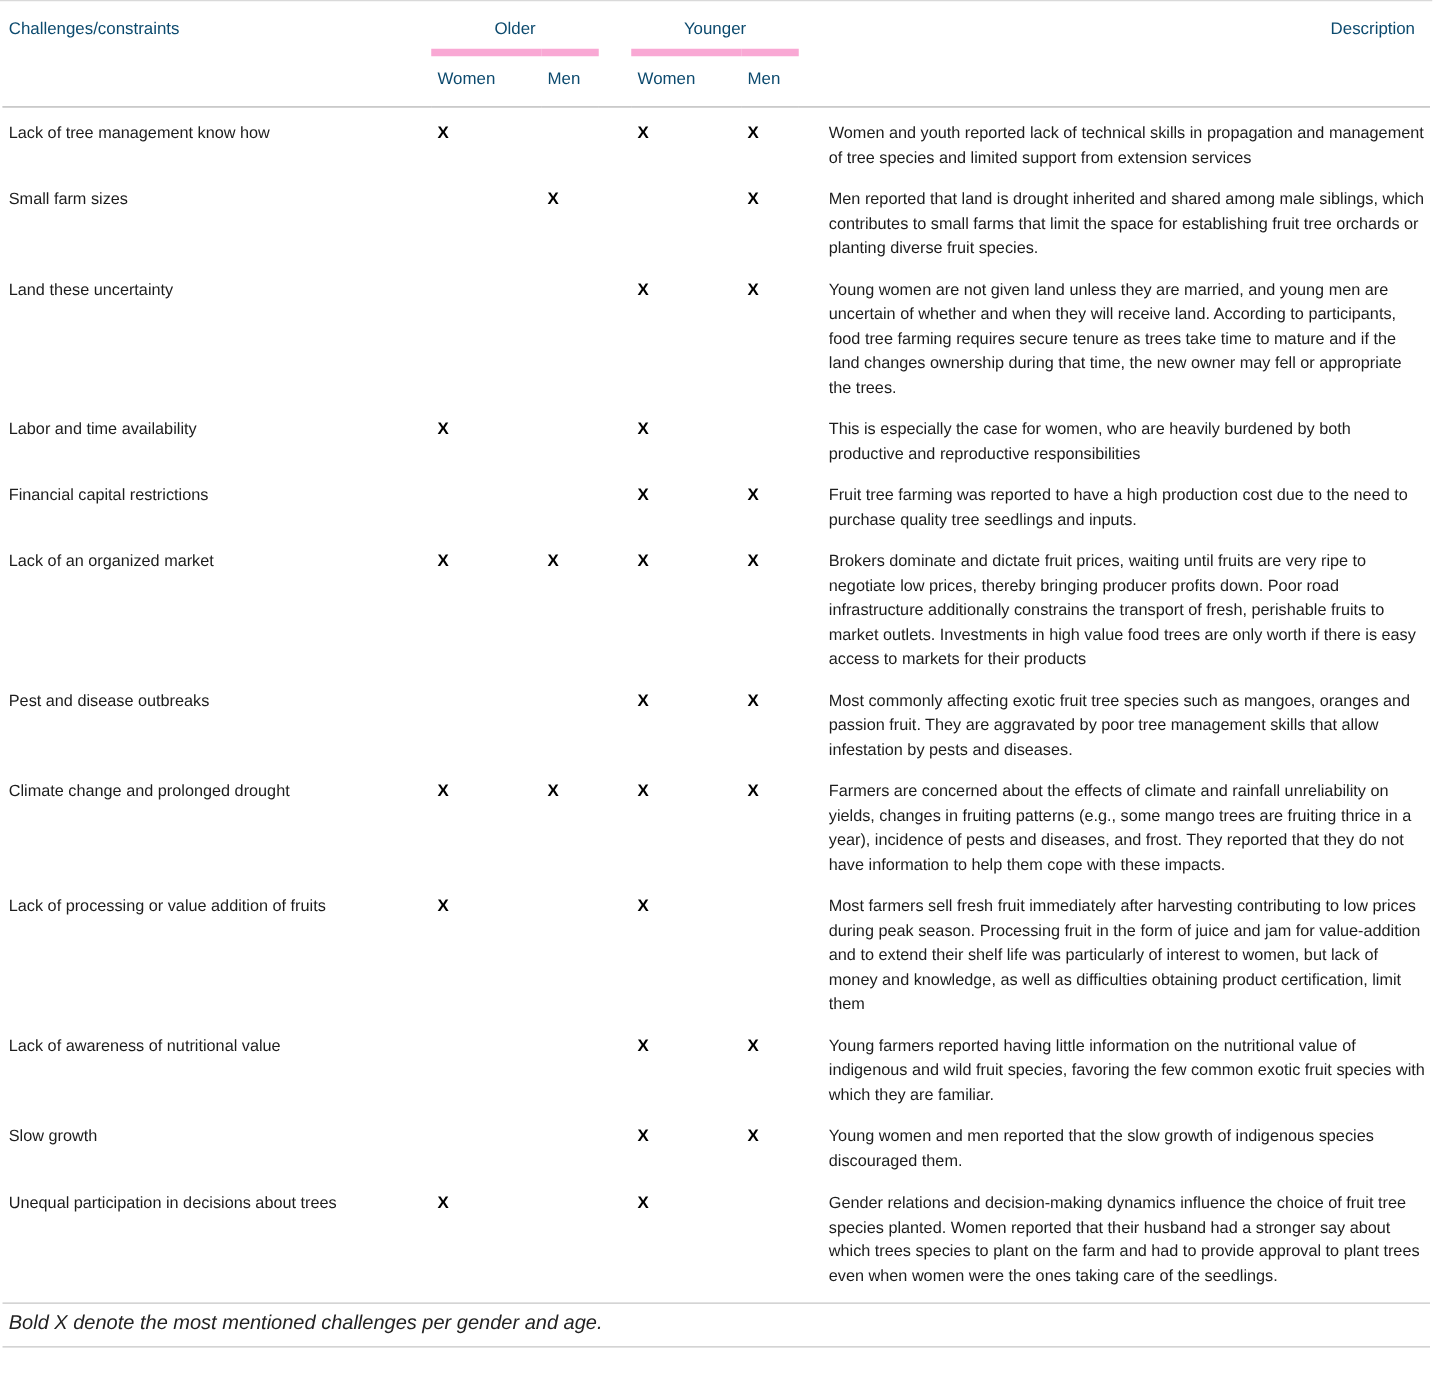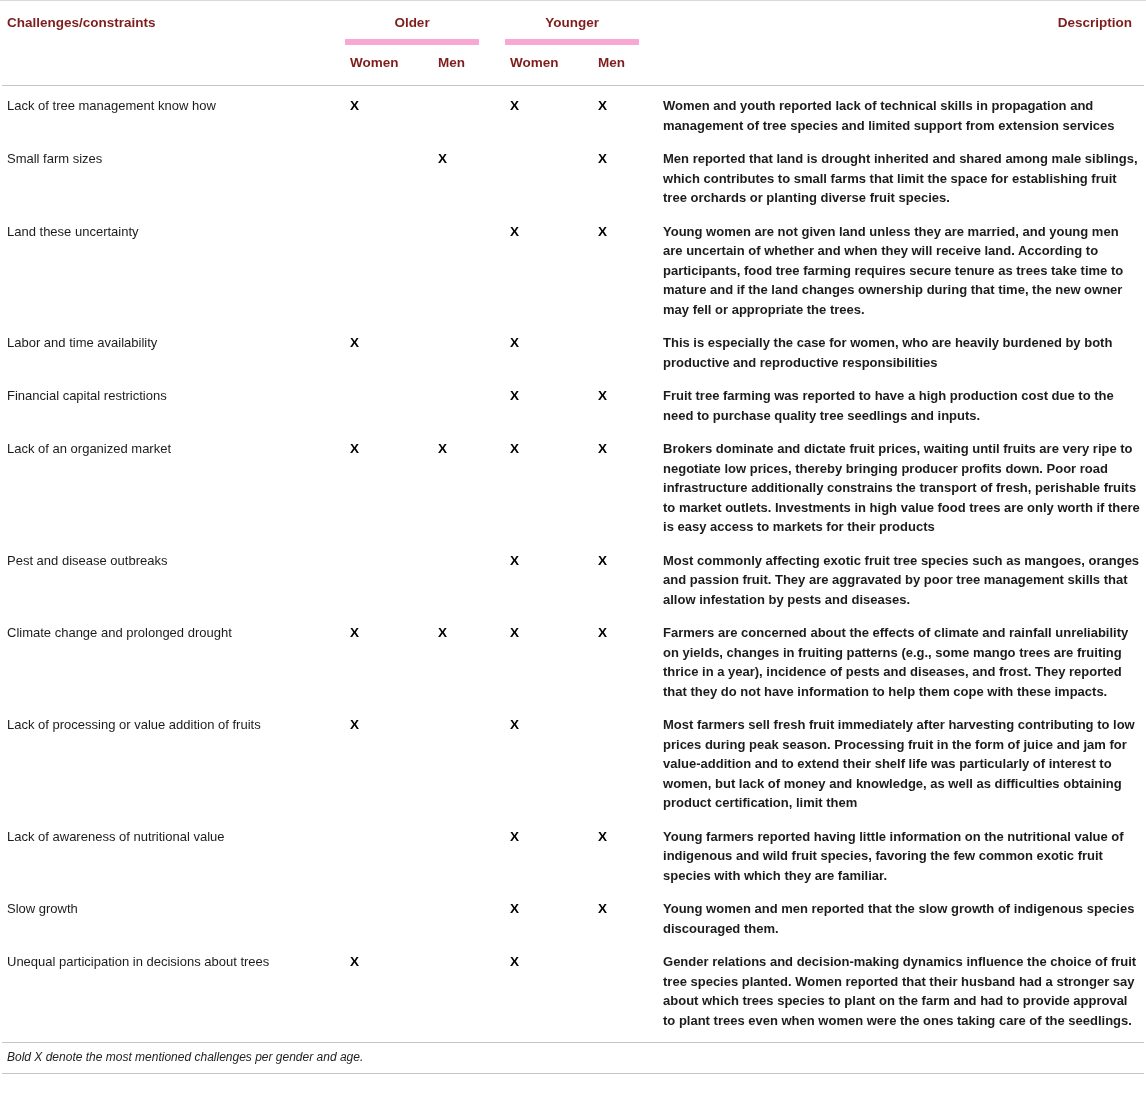--- a/index.html
+++ b/index.html
@@ -25,22 +25,22 @@
   col.w-challenge { width: 343px; }
   col.w-ow { width: 88px; }
   col.w-om { width: 46px; }
   col.w-gap { width: 26px; }
   col.w-yw { width: 88px; }
   col.w-ym { width: 46px; }
   col.w-desc { width: auto; }
 
   thead th {
     font-size: 13.5px;
-    font-weight: bold;
-    color: #7f1d1d;
+    font-weight: normal;
+    color: #0c4a6e;
     text-align: left;
     vertical-align: top;
     border-bottom: 1px solid #c6c6c6; 
     padding: 14px 0 15px 0;
   }
   th.h-left { padding-left: 5px; padding-right: 12px; }
   th.h-desc { padding-left: 24px; text-align: right; }
   th.h-group {
     text-align: center;
     border-bottom: 6px solid #f9a8d4; 
@@ -64,30 +64,29 @@
   }
   td.c-mark {
     font-weight: bold;
     font-size: 13.5px;
     color: #000000;
     padding-left: 5px;
   }
   td.c-desc {
     padding-left: 24px;
     padding-right: 4px;
-    font-weight: bold;
   }
 
   .footnote-wrap {
     border-top: 1px solid #c6c6c6;
     border-bottom: 1px solid #c6c6c6;
     margin-top: 8px;
   }
   .footnote {
-    font-size: 12px;
+    font-size: 16px;
     font-style: italic;
     color: #222222;
     padding: 7px 0 9px 5px;
   }
 </style>
 </head>
 <body>
 
 <div class="page">
 

